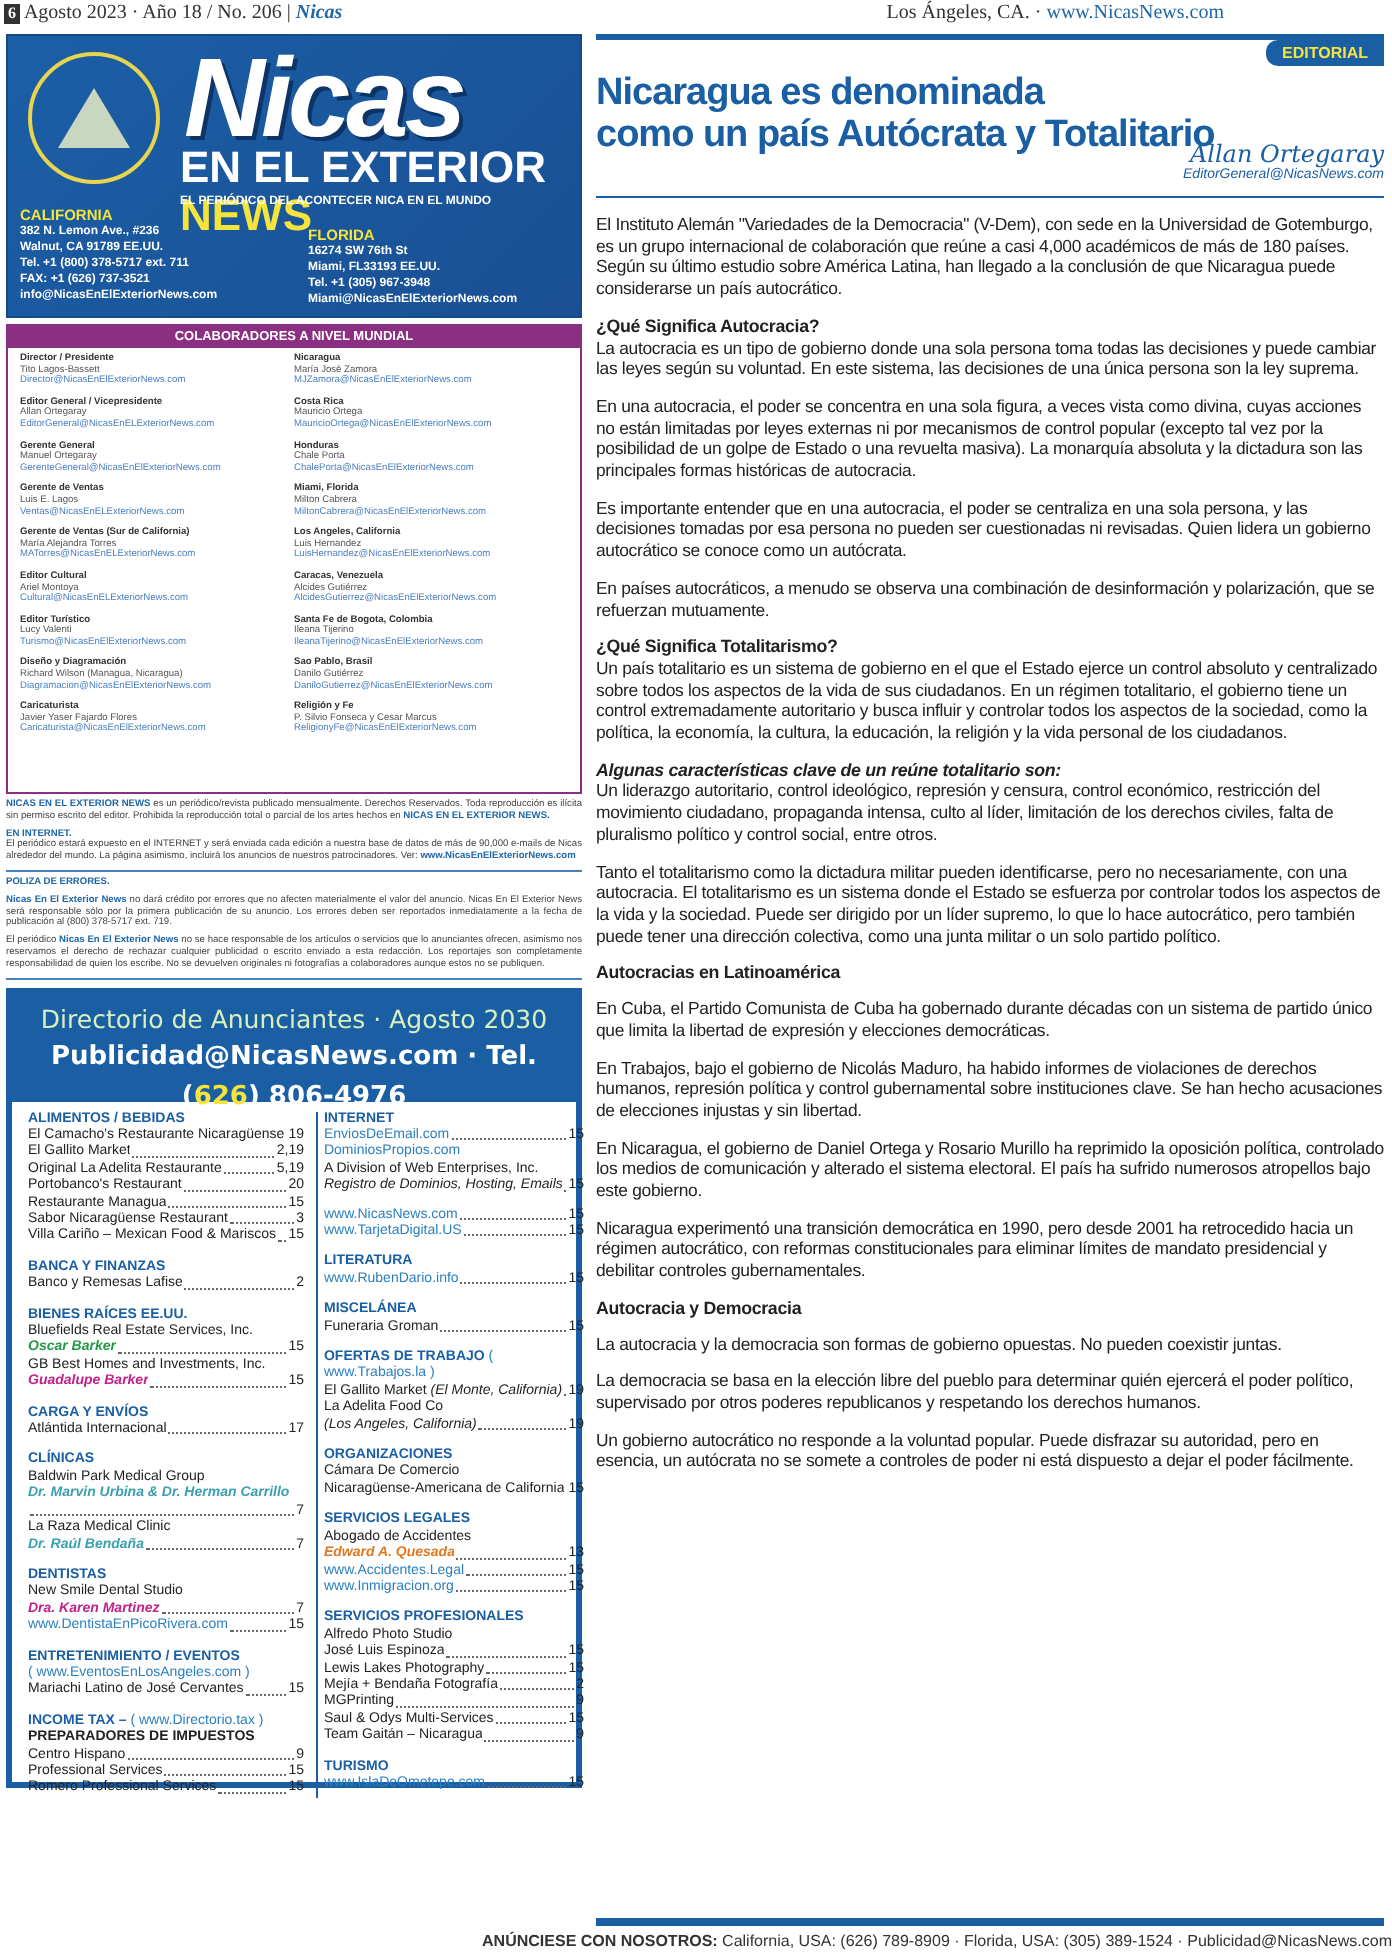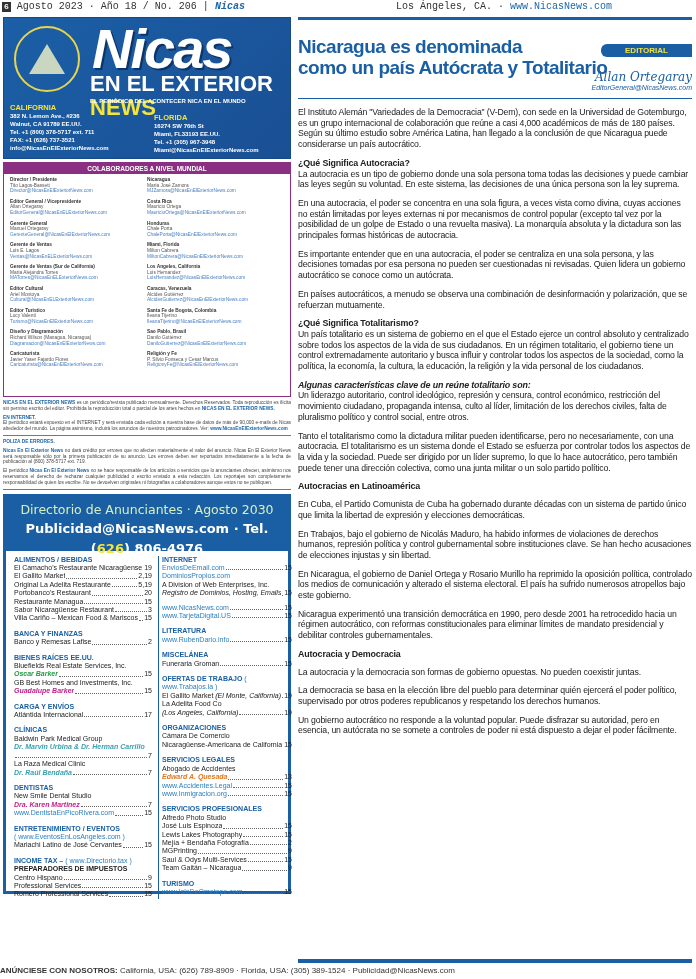--- a/index.html
+++ b/index.html
@@ -1,17 +1,17 @@
 <!DOCTYPE html>
 <html><head>
 <meta charset="utf-8">
 <style>
 *{box-sizing:border-box;margin:0;padding:0}
 body{width:696px;height:979px;background:#fff;font-family:"Liberation Sans",sans-serif;color:#222;position:relative;overflow:hidden}
-.topbar{position:absolute;left:0;top:0;width:616px;height:14px;font-family:Liberation Mono, monospace;font-size:10px;color:#333;line-height:14px}
+.topbar{position:absolute;left:0;top:0;width:616px;height:14px;font-family:Liberation Serif, serif;font-size:10px;color:#333;line-height:14px}
 .topbar .pg{display:inline-block;background:#333;color:#fff;font-weight:bold;font-size:8px;padding:0 2px;margin-left:2px;line-height:10px}
 .topbar .left{position:absolute;left:0;top:0}
 .topbar .right{position:absolute;right:4px;top:0}
 .topbar .right .url{color:#1d66a8}
 .topbar .logo-mini{color:#1d66a8;font-weight:bold;font-style:italic;font-size:10px}
 .left-col{position:absolute;left:3px;top:17px;width:288px}
 .masthead{width:288px;height:142px;background:linear-gradient(135deg,#1b5fa6,#1a4f94);position:relative;overflow:hidden;border:1px solid #154a89}
 .seal{position:absolute;left:10px;top:8px;width:66px;height:66px;border-radius:50%;border:2px solid #e8d44f;display:flex;align-items:center;justify-content:center}
 .seal .tri{width:0;height:0;border-left:18px solid transparent;border-right:18px solid transparent;border-bottom:30px solid #c9d6c0}
 .mast-title{position:absolute;left:88px;top:2px;font-size:56px;font-weight:bold;font-style:italic;color:#fff;letter-spacing:-2px;text-shadow:2px 2px 0 #0d3466;line-height:58px}
@@ -51,33 +51,33 @@
 .link{color:#2a7fc0}
 .green{color:#229944;font-style:italic;font-weight:bold}
 .pink{color:#c0218a;font-style:italic;font-weight:bold}
 .teal{color:#3aa0b0;font-style:italic;font-weight:bold}
 .orange{color:#e07820;font-style:italic;font-weight:bold}
 .ital{font-style:italic}
 .right-col{position:absolute;left:298px;top:17px;width:394px}
 .rule-top{border-top:3px solid #1a5ea4;margin-left:0}
 .art-head{position:relative;height:78px}
 .art-title{position:absolute;left:0;top:16px;font-family:"Liberation Sans",sans-serif;font-size:19px;color:#1a5ea4;line-height:21px;font-weight:bold;letter-spacing:-0.5px}
-.editorial{position:absolute;right:0;top:24px;background:#1a5ea4;color:#f4e43c;font-size:8px;font-weight:bold;padding:2px 24px;border-radius:6px 0 0 6px}
+.editorial{position:absolute;right:0;top:0;background:#1a5ea4;color:#f4e43c;font-size:8px;font-weight:bold;padding:2px 8px;border-radius:6px 0 0 6px}
 .byline{position:absolute;right:0;top:50px;text-align:right}
 .byline .name{font-family:"DejaVu Serif",serif;font-style:italic;font-size:12px;color:#1a5ea4}
 .byline .em{font-size:7px;font-style:italic;color:#1a5ea4}
 .rule-mid{border-top:1.5px solid #1a5ea4;margin-bottom:8px}
 .body{font-size:8.7px;line-height:10.7px;color:#222;letter-spacing:-0.15px}
 .body p{margin-bottom:8px}
 .body h3{font-size:8.9px;font-weight:bold;margin-bottom:0}
 .body h3.sp{margin-bottom:7px}
 .body h3.i{font-style:italic}
 .body b{font-weight:normal}
 .bottom-rule{position:absolute;left:298px;top:959px;width:394px;height:4px;background:#1a5ea4}
-.footer{position:absolute;left:0;top:965px;width:696px;text-align:left;font-size:8px;color:#333;line-height:12px}
+.footer{position:absolute;left:0;top:965px;width:696px;text-align:right;font-size:8px;color:#333;line-height:12px}
 .footer .b{font-weight:bold}
 </style>
 </head>
 <body>
 
 <div class="topbar">
   <div class="left">
     <span class="pg">6</span>
     <span>Agosto 2023 · Año 18 / No. 206 |</span>
     <span class="logo-mini">Nicas</span>

